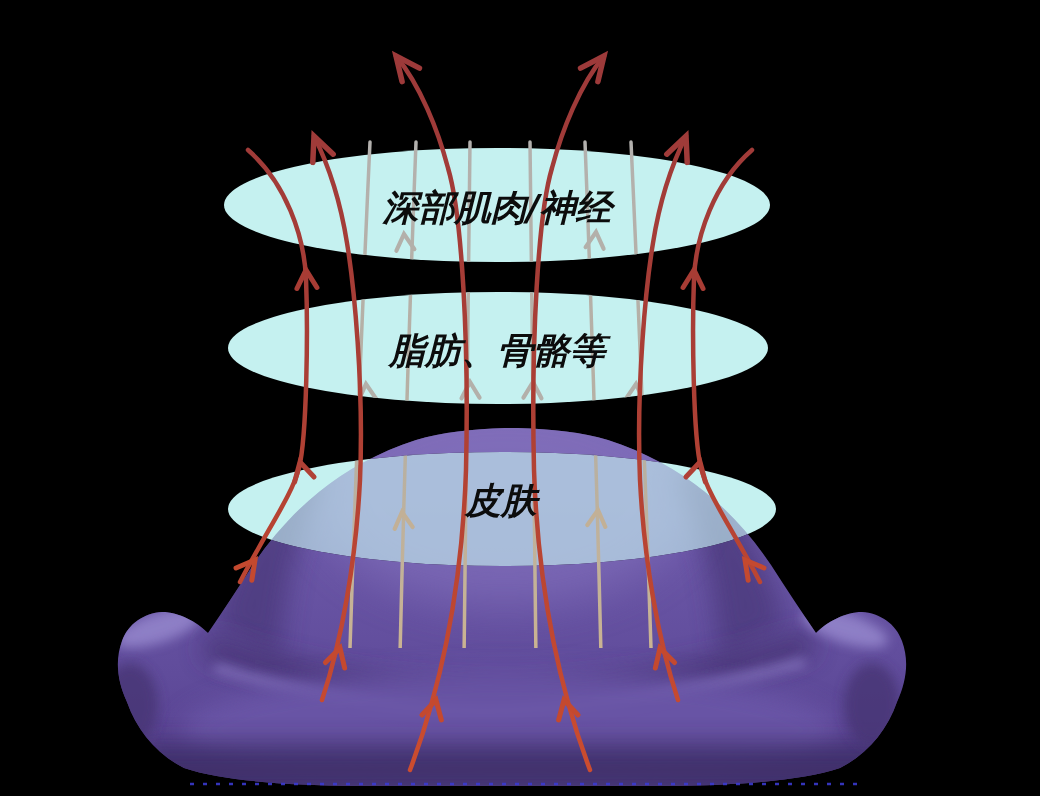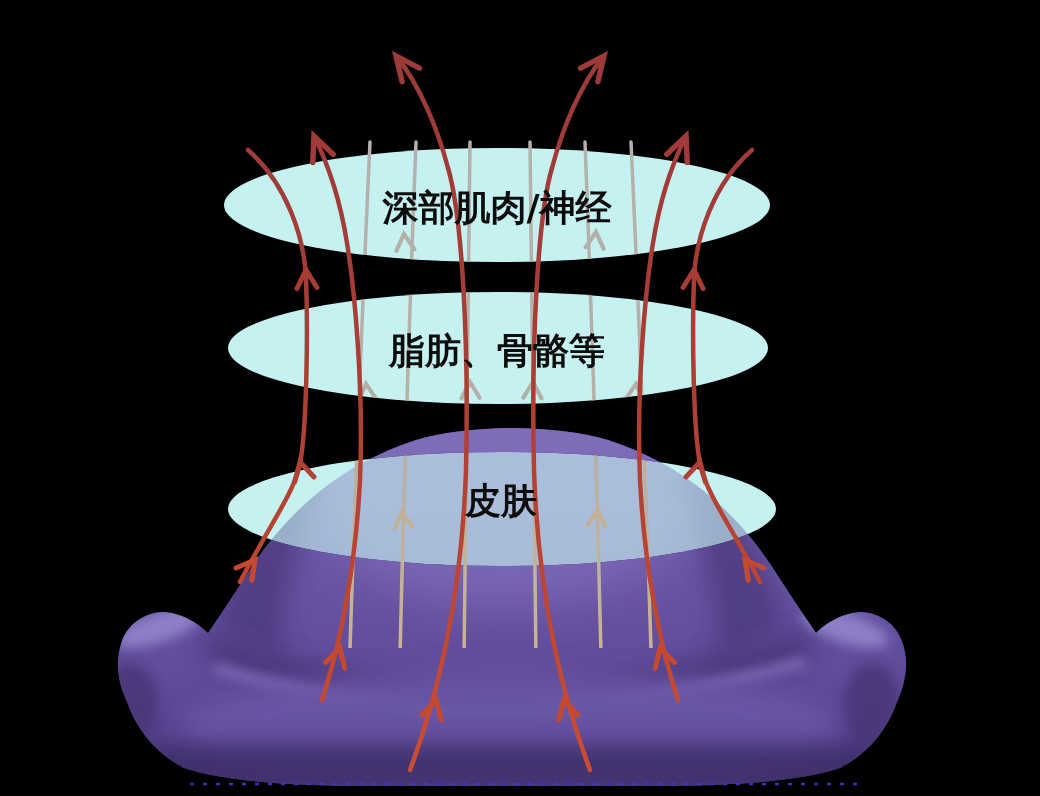--- a/index.html
+++ b/index.html
@@ -1,17 +1,17 @@
 <!DOCTYPE html>
 <html><head>
 <meta charset="utf-8">
 <style>
   html,body{margin:0;padding:0;background:#000;}
   body{width:1040px;height:796px;overflow:hidden;}
-  .stage{position:relative;width:1040px;height:680px;background:#000;}
+  .stage{position:relative;width:1040px;height:680px;background:#000;font-style:italic;}
   svg{display:block;}
   .layer-label{
     font-family:"DejaVu Sans","Liberation Sans",sans-serif;
     font-weight:bold;
     font-size:36px;
     fill:#0c0c0c;
   }
 </style>
 </head>
 <body>

